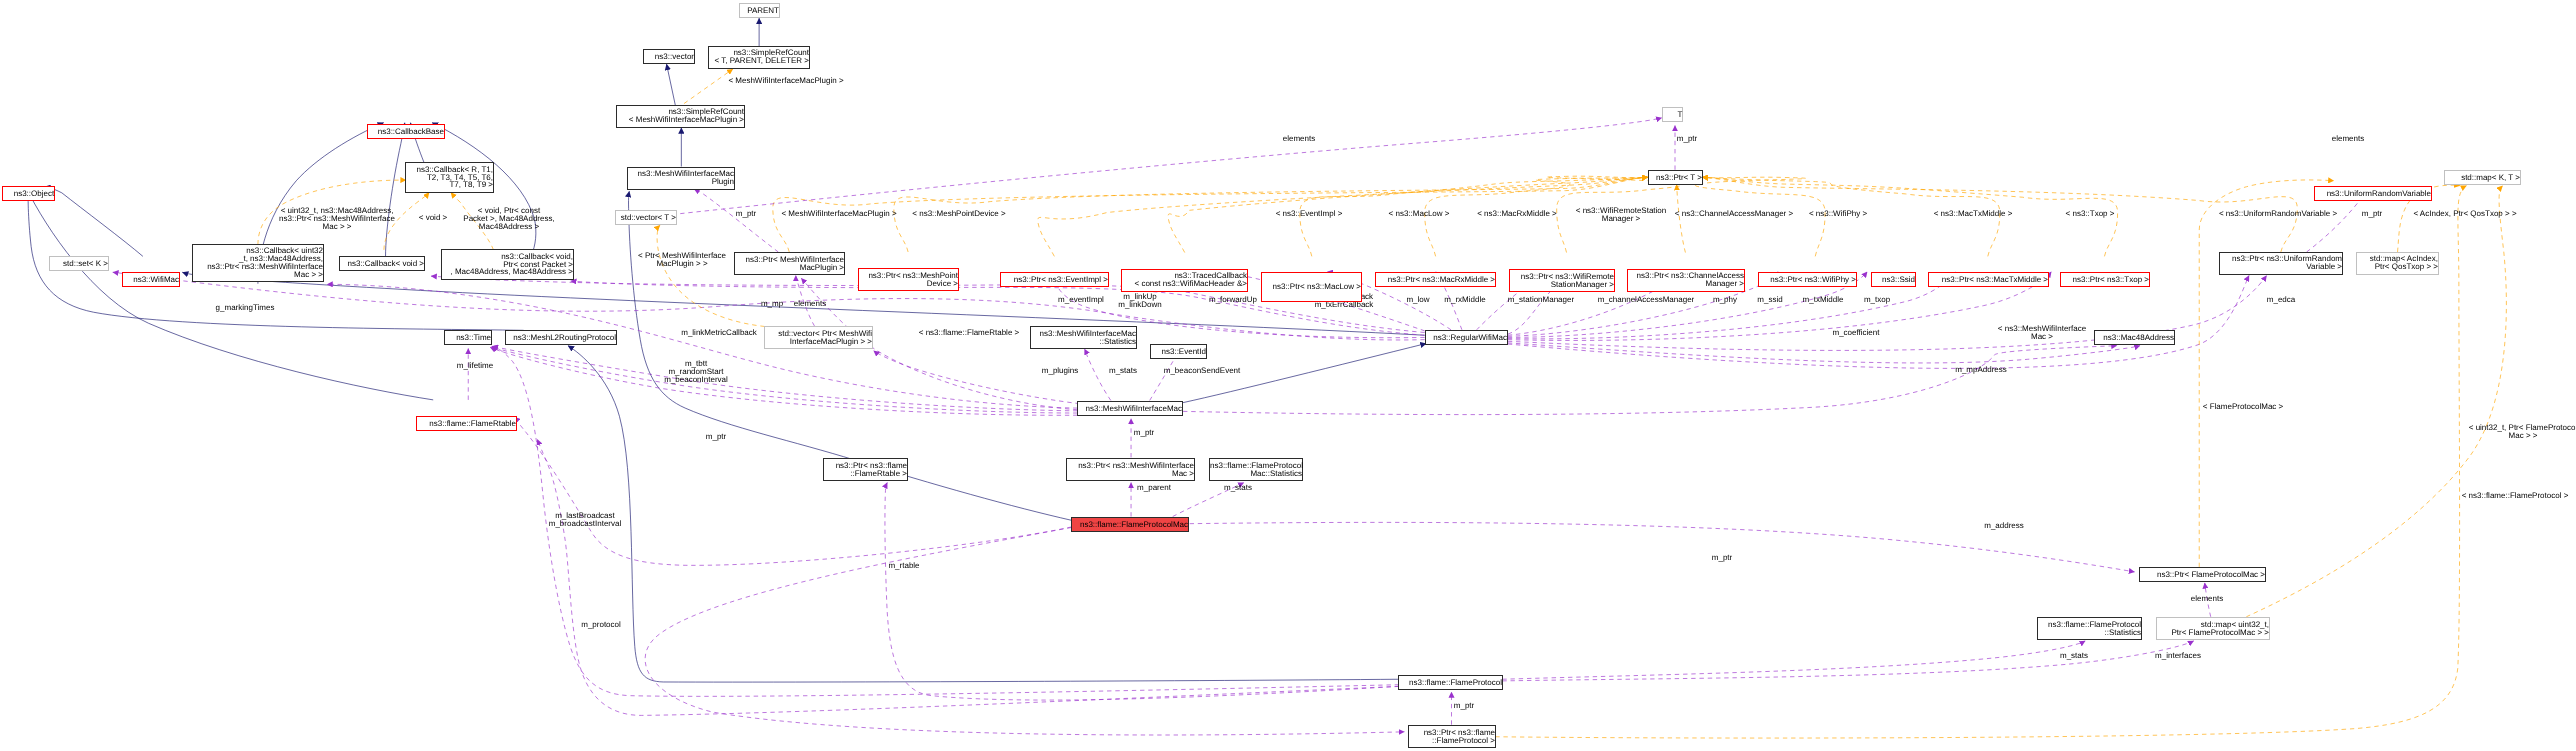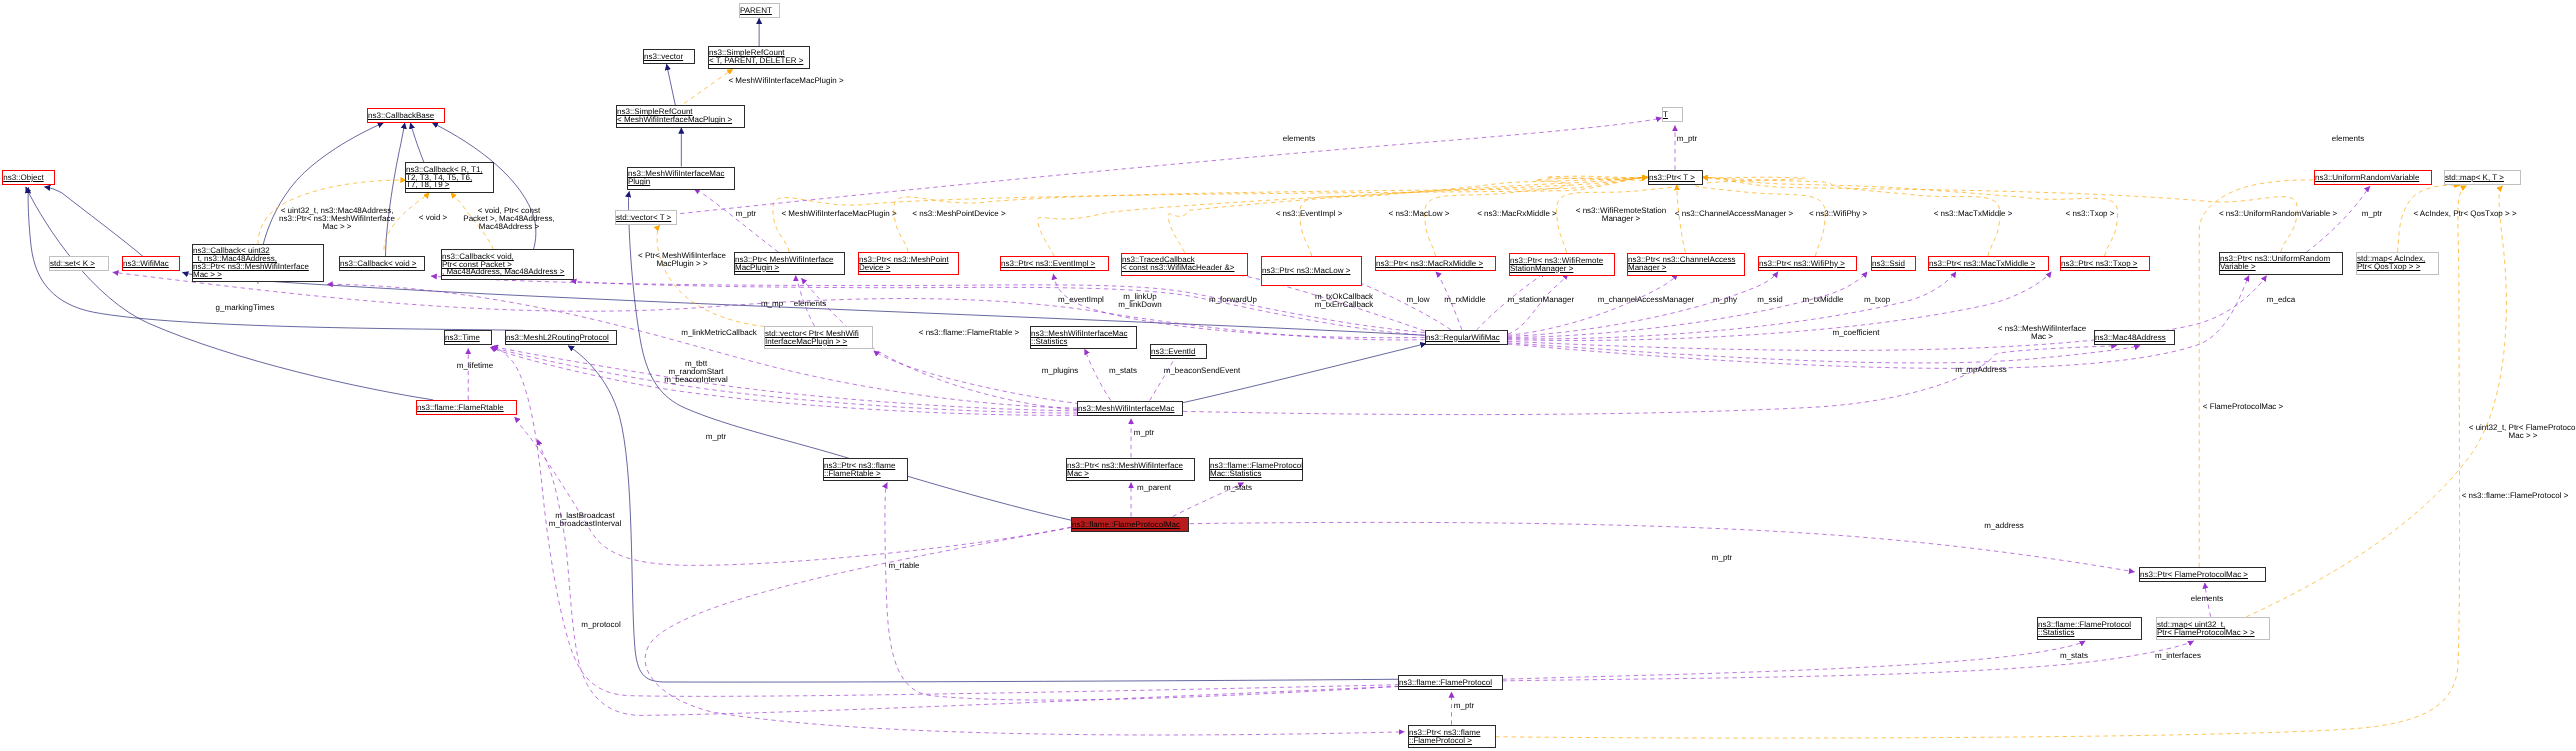--- a/index.html
+++ b/index.html
@@ -1,26 +1,26 @@
 <!DOCTYPE html>
 <html style="font-size:8.8px"><head>
 <meta charset="utf-8">
 <title>Collaboration diagram</title>
 <style>
   html,body{margin:0;padding:0;background:#ffffff;}
   #canvas{position:relative;width:2576px;height:751px;background:#ffffff;overflow:hidden;
           font-family:"Liberation Sans",sans-serif;text-rendering:geometricPrecision;-webkit-font-smoothing:antialiased;}
   svg.edges{position:absolute;left:0;top:0;width:2576px;height:751px;}
   .node{position:absolute;box-sizing:border-box;display:flex;align-items:center;justify-content:center;
-        text-align:left;font-size:8px;line-height:7.8px;color:#000000;background:#ffffff;z-index:5;text-decoration:underline;}
+        text-align:right;font-size:8px;line-height:7.8px;color:#000000;background:#ffffff;z-index:5;}
   .node .tx{width:100%;white-space:pre-line;}
   .bk{border:0.7px solid #2b2b2b;}
-  .br{border:0.7px solid #ff0000;}
+  .br{border:0.7px solid #ff0000;margin-top:16px;}
   .bg{border:0.6px solid #c0c0c0;}
-  .bf{border:0.7px solid #2b2b2b;background:#b91c1c;}
+  .bf{border:0.7px solid #2b2b2b;background:#ef4444;}
   .lbl{position:absolute;font-size:8px;line-height:7.8px;color:#000;white-space:pre-line;
        text-align:center;z-index:4;transform:translateX(-50%);white-space:pre;}
 </style>
 </head>
 <body>
 
 <div id="canvas">
 <svg class="edges" viewBox="0 0 4701 1371" xmlns="http://www.w3.org/2000/svg">
 <defs>
 <marker id="ai" viewBox="0 0 10 10" refX="9.6" refY="5" markerWidth="9.6" markerHeight="9.6" orient="auto" markerUnits="strokeWidth">

